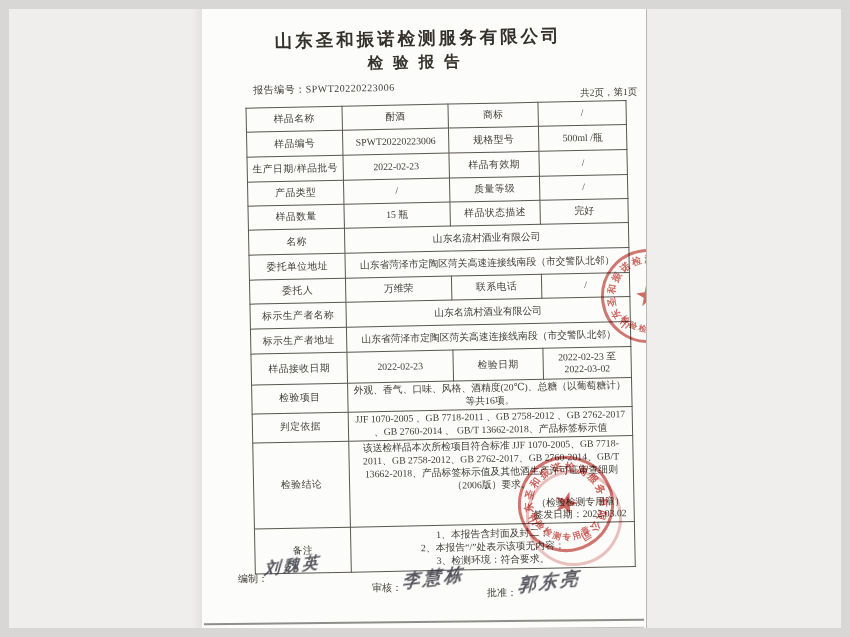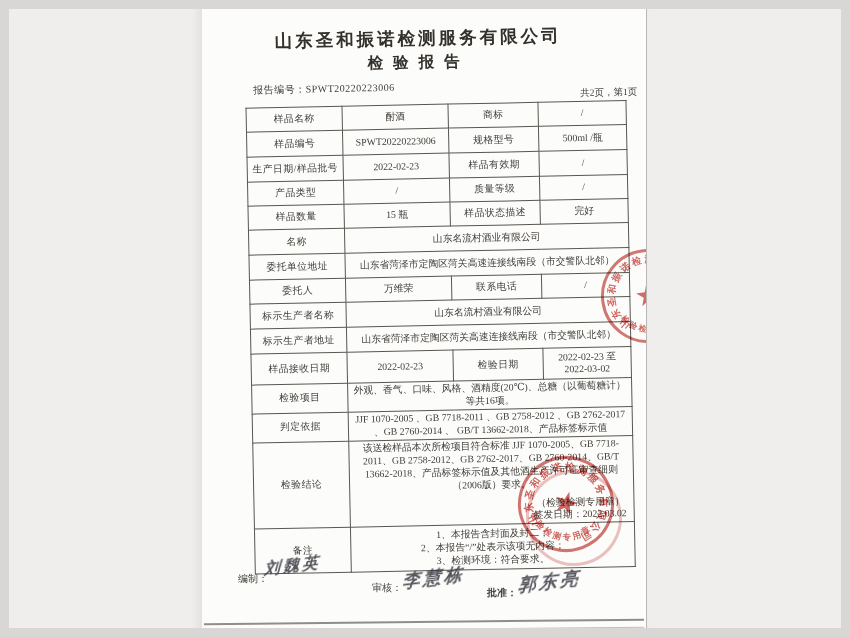--- a/index.html
+++ b/index.html
@@ -168,21 +168,21 @@
           </td>
         </tr>
       </tbody>
         </table>
     </div>
 
     <div class="sig-label" style="left:36px;top:572px;">编制：</div>
     <div class="sig" style="left:62px;top:556px;">刘魏英</div>
     <div class="sig-label" style="left:170px;top:581px;">审核：</div>
     <div class="sig" style="left:200px;top:566px;font-size:18px;">李慧栋</div>
-    <div class="sig-label" style="left:285px;top:586px;font-weight:bold;">批准：</div>
+    <div class="sig-label" style="left:285px;top:586px;">批准：</div>
     <div class="sig" style="left:316px;top:570px;font-size:18px;">郭东亮</div>
 
     <div class="edge-line" style="left:2px;top:621px;width:440px;height:2px;transform:rotate(-.6deg);"></div>
     <div class="edge-line" style="left:2px;top:629px;width:440px;height:1px;opacity:.55;transform:rotate(-.6deg);"></div>
 
     <div class="stamp" id="stamp-smudge">
       <div class="ring"></div>
     </div>
     <div class="stamp" id="stamp-main">
       <div class="ring"></div>

